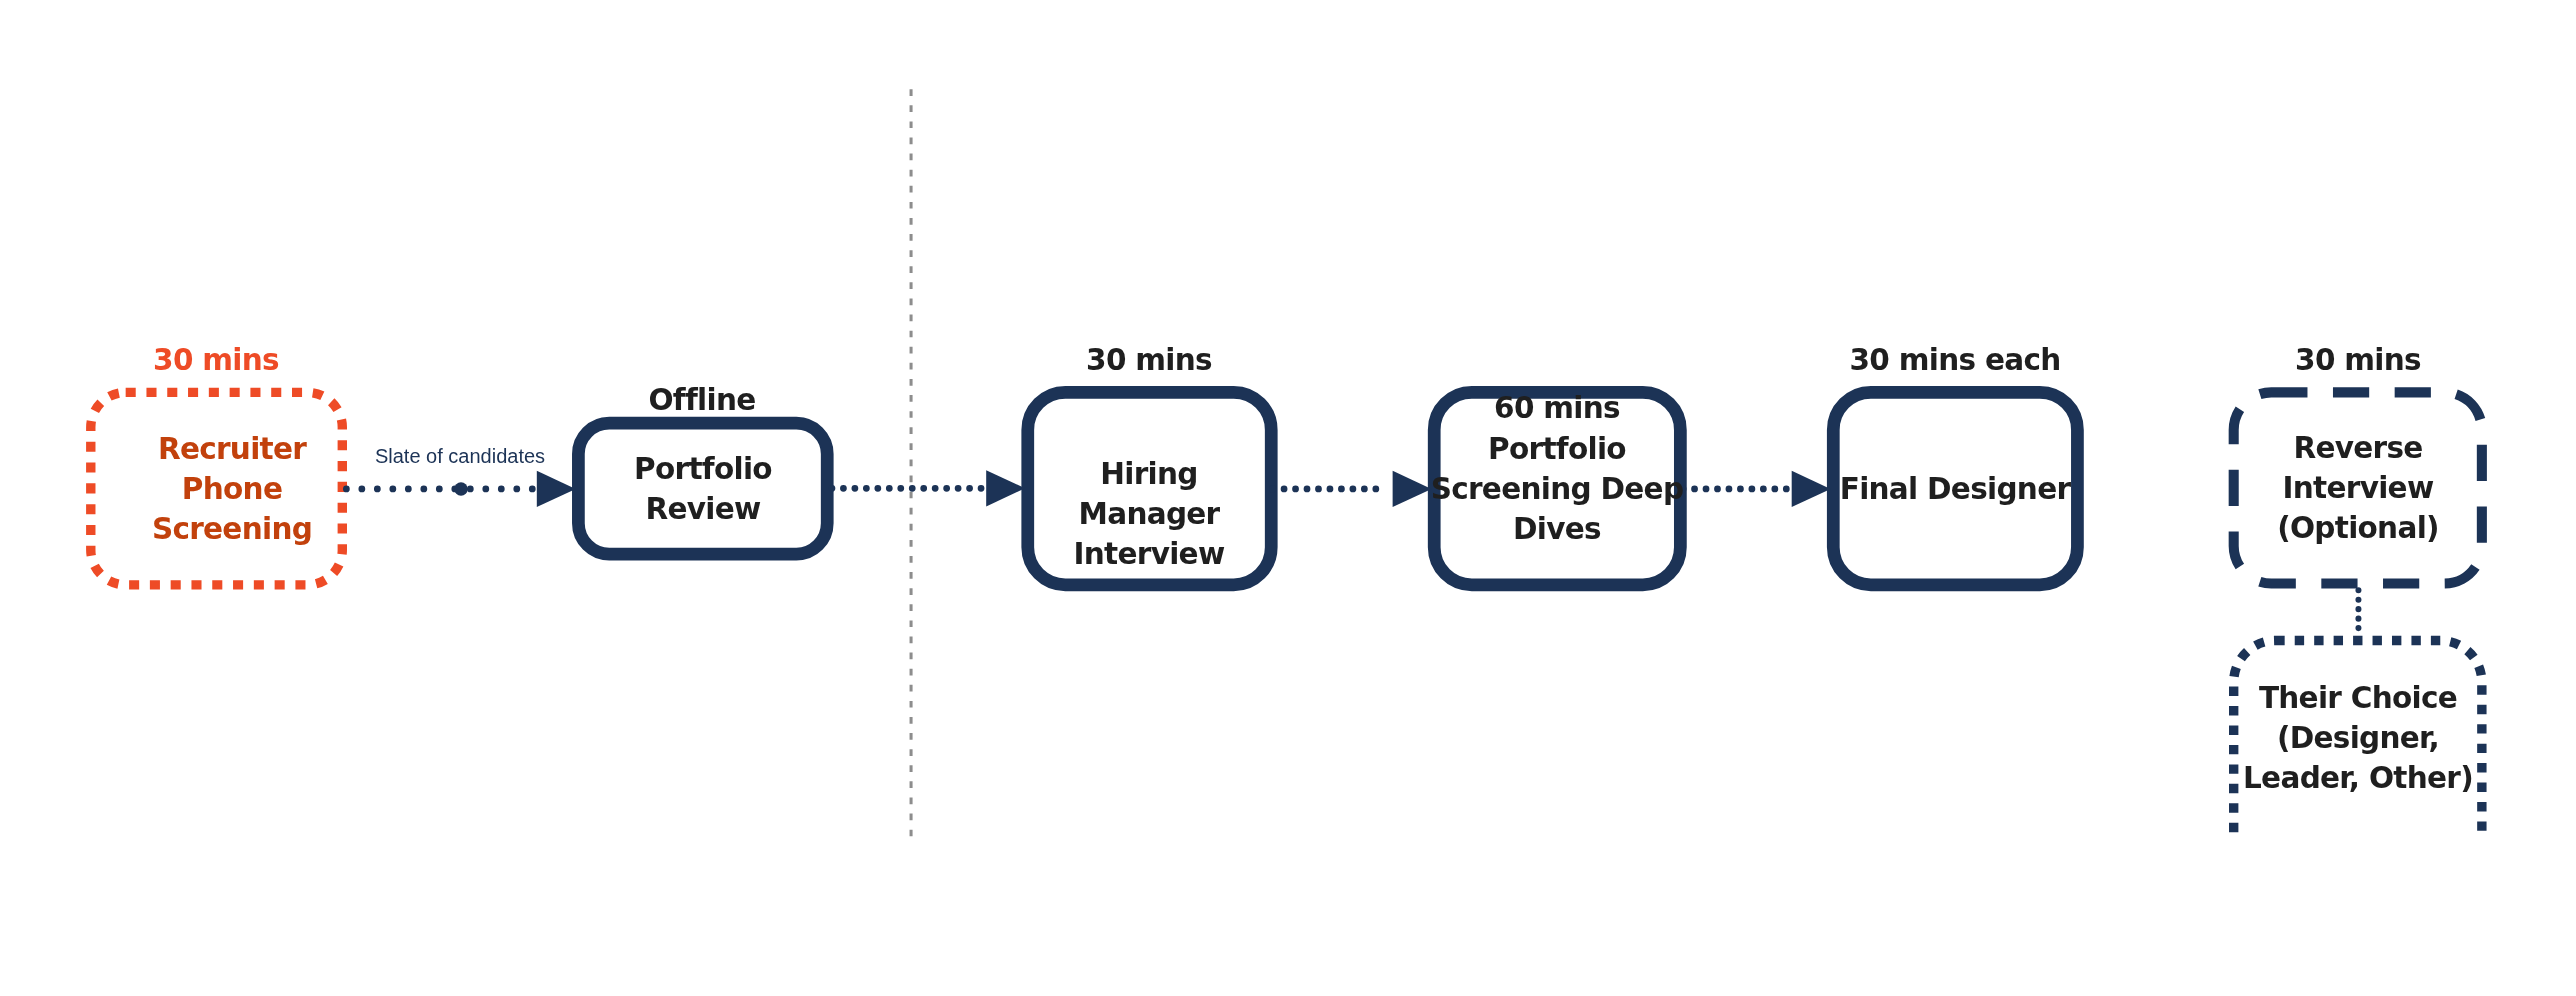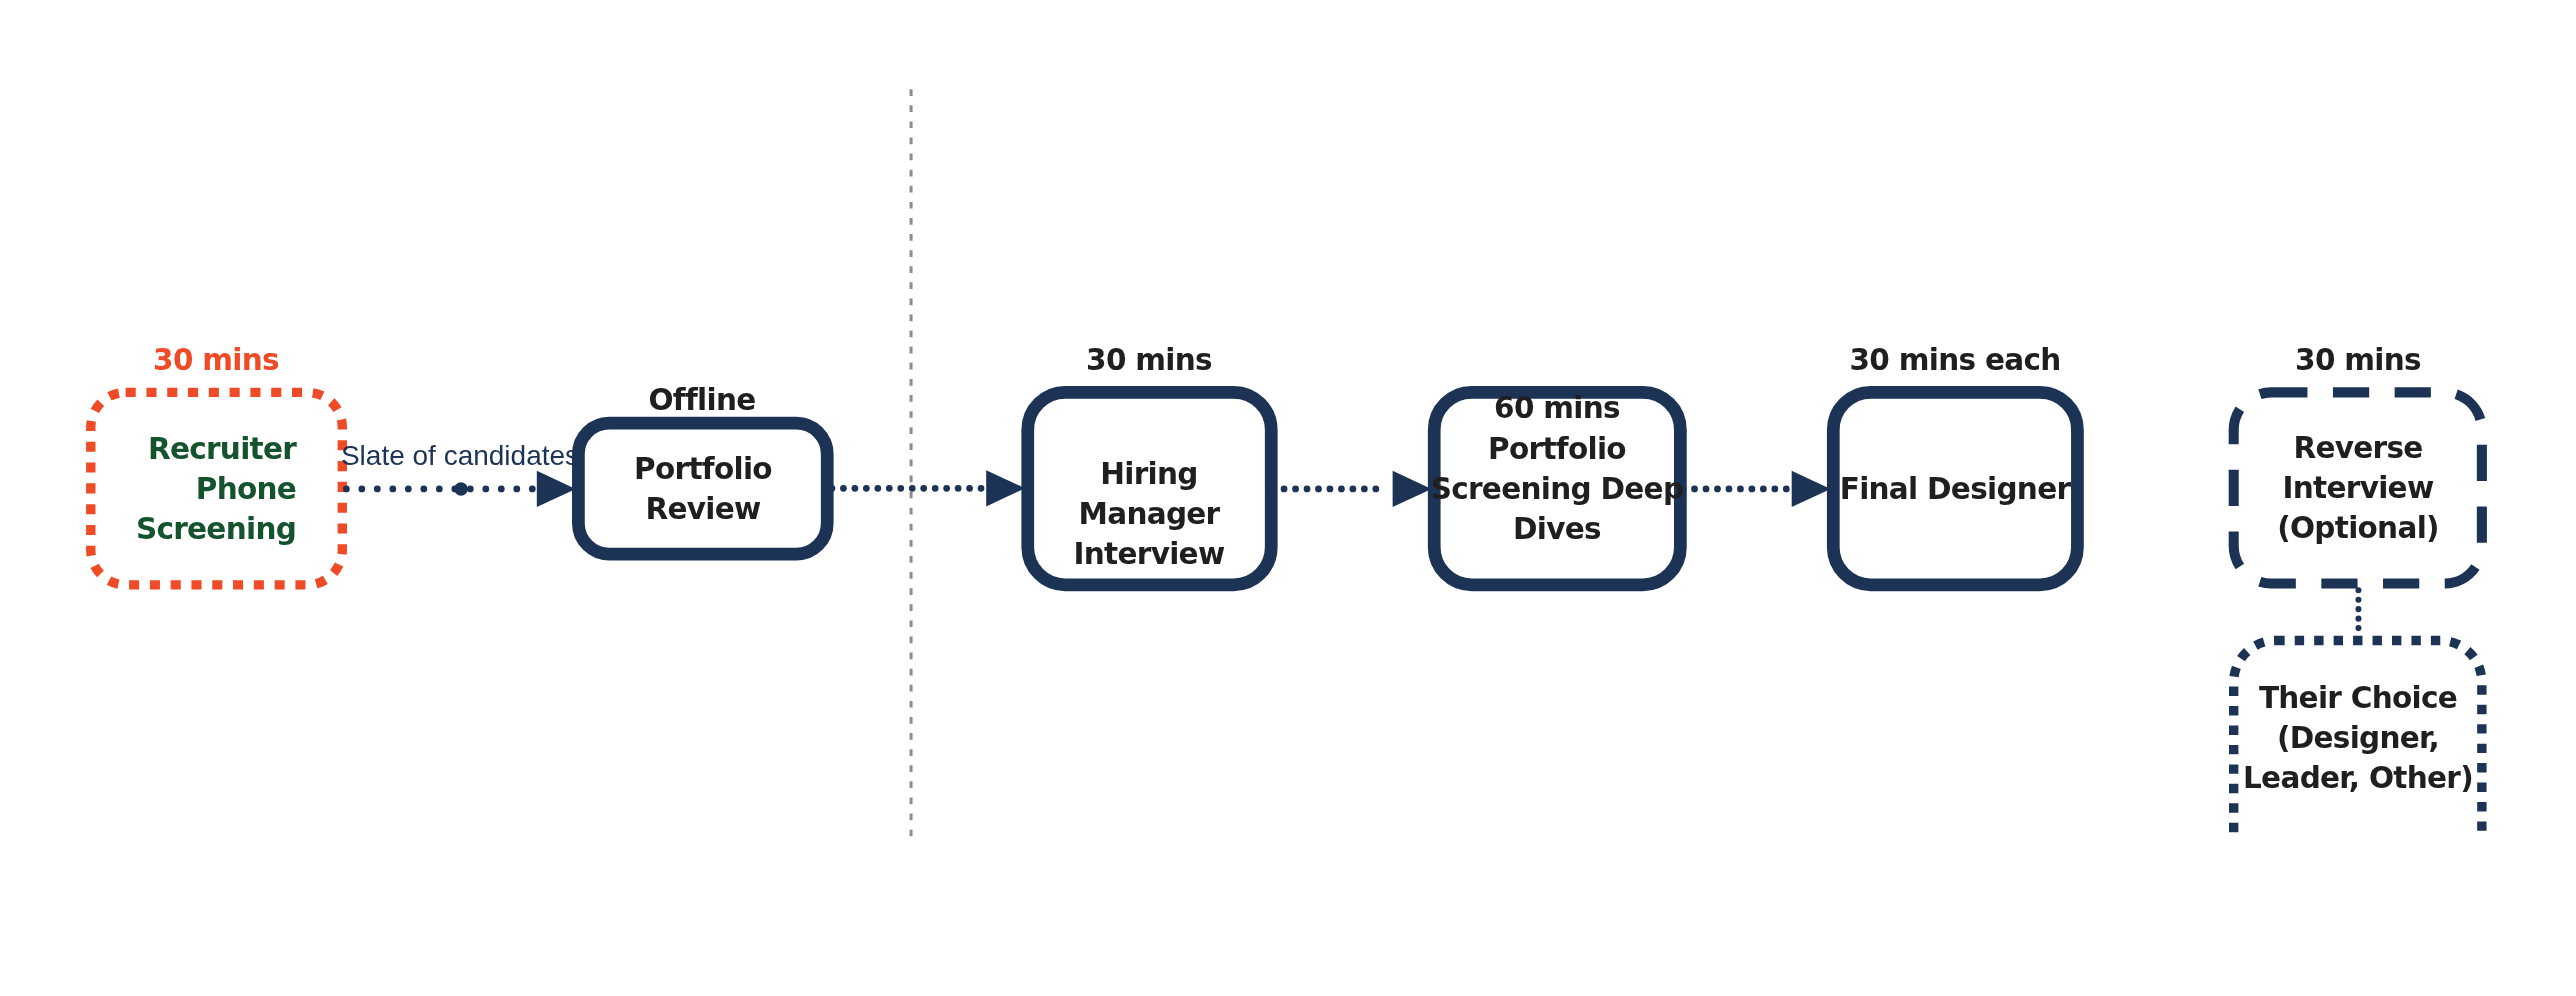--- a/index.html
+++ b/index.html
@@ -44,21 +44,21 @@
   .node-text span {
     display: block;
   }
   .edge-label {
     position: absolute;
     left: 460px;
     top: 456px;
     transform: translate(-50%, -50%);
     font-family: "Liberation Sans", sans-serif;
     font-weight: 400;
-    font-size: 28px;
+    font-size: 20px;
     white-space: nowrap;
   }
 </style>
 </head>
 <body>
 
 <div id="canvas">
   <svg id="diagram-svg" xmlns="http://www.w3.org/2000/svg" viewBox="0 0 3840 1485">
       <line x1="1358" y1="133" x2="1358" y2="1315" stroke="#8d8d8d" stroke-width="4.5" stroke-dasharray="10 14"></line>
       <rect x="135" y="585" width="375" height="287" rx="52" ry="52" fill="none" stroke="#ee4b26" stroke-width="14" stroke-dasharray="15 16"></rect>
@@ -74,21 +74,21 @@
       <line x1="1240" y1="728" x2="1465" y2="728" stroke="#1c3356" stroke-width="10" stroke-linecap="round" stroke-dasharray="0.1 17"></line>
       <polygon points="1470,701 1528,728 1470,755" fill="#1c3356"></polygon>
       <line x1="1897" y1="729" x2="2068" y2="729" stroke="#1c3356" stroke-width="10" stroke-linecap="round" stroke-dasharray="0.1 17"></line>
       <polygon points="2076,702 2134,729 2076,756" fill="#1c3356"></polygon>
       <line x1="2509" y1="729" x2="2672" y2="729" stroke="#1c3356" stroke-width="10" stroke-linecap="round" stroke-dasharray="0.1 17"></line>
       <polygon points="2671,702 2729,729 2671,756" fill="#1c3356"></polygon>
       <line x1="3516" y1="880" x2="3516" y2="948" stroke="#1c3356" stroke-width="9" stroke-linecap="round" stroke-dasharray="0.1 14"></line>
     </svg>
   <div id="nodes-layer">
       <div class="node-label" style="left: 216px; top: 360px; color: rgb(238, 75, 38);">30 mins</div>
-      <div class="node-text" style="left: 216px; top: 489px; color: #14532d; text-align: right;">
+      <div class="node-text" style="left: 232px; top: 489px; color: #c2410c;">
         <span>Recruiter</span>
         <span>Phone</span>
         <span>Screening</span>
       </div>
       <div class="node-label" style="left: 702px; top: 360px; color: rgb(31, 31, 31); margin-top: 40px;">Offline</div>
       <div class="node-text" style="left: 703px; top: 489px; color: rgb(31, 31, 31);">
         <span>Portfolio</span>
         <span>Review</span>
       </div>
       <div class="node-label" style="left: 1149px; top: 360px; color: rgb(31, 31, 31);">30 mins</div>

